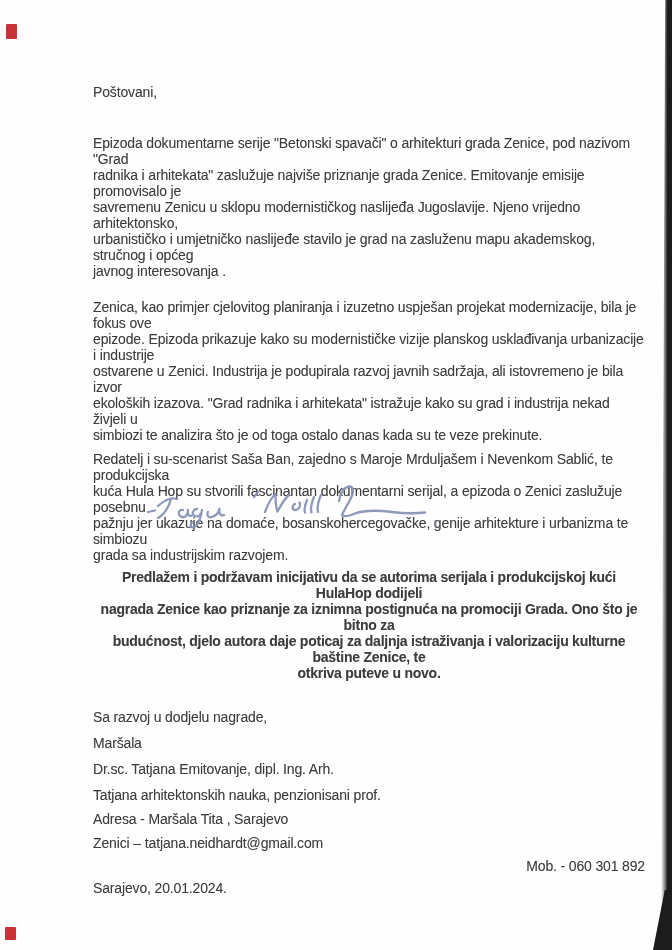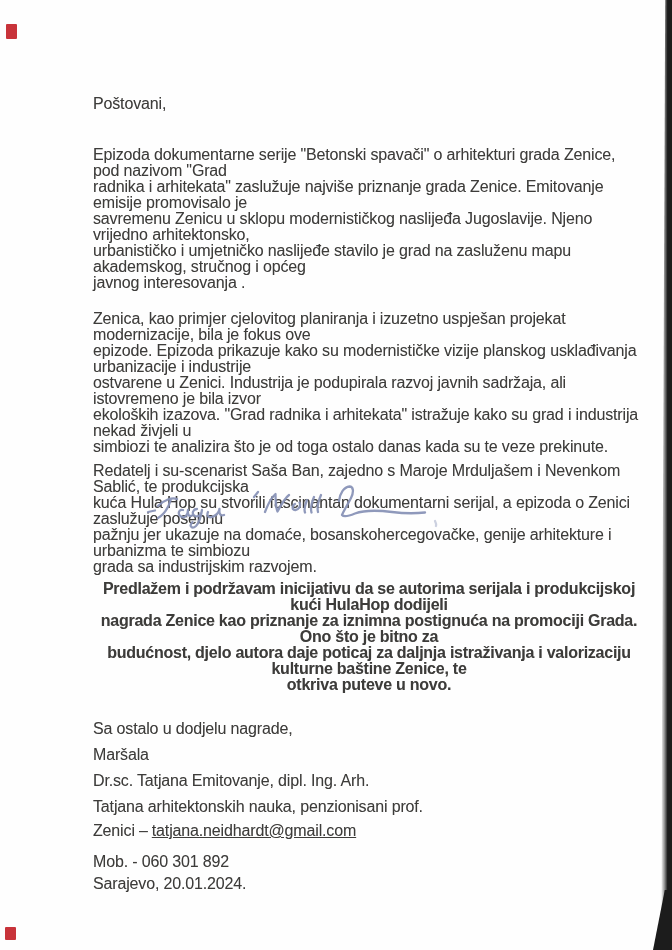--- a/index.html
+++ b/index.html
@@ -4,38 +4,38 @@
 <title>Letter</title>
 <style>
   html,body{margin:0;padding:0;}
   body{
     width:672px;height:950px;overflow:hidden;position:relative;
     background:#ffffff;
     font-family:"Liberation Sans", sans-serif;
   }
   .page{position:absolute;inset:0;background:#fefefe;}
   .content{
-    position:absolute;left:93px;top:96px;width:552px;
-    font-size:16px;line-height:16px;letter-spacing:-0.15px;
+    position:absolute;left:93px;top:84px;width:552px;
+    font-size:14px;line-height:16px;letter-spacing:-0.15px;
     text-shadow:0 0 0.6px rgba(100,100,100,0.35);
   }
   p{margin:0;}
   .para{white-space:pre-line;}
   .p1{margin-top:35px;}
   .p2{margin-top:20px;}
   .p3{margin-top:8px;}
   .p4{margin-top:6px;font-weight:bold;letter-spacing:-0.25px;text-align:center;}
   .hope{margin-top:28px;}
   .regards{margin-top:10px;}
   .name{margin-top:10px;}
   .cred{margin-top:10px;}
   .addr{margin-top:8px;}
   .email-line{margin-top:8px;}
-  .email-line .email{color:inherit;text-decoration:underline;cursor:pointer;margin-left:4px;}
-  .mob{margin-top:15px;}
+  .email-line .email{color:inherit;cursor:pointer;margin-left:4px;}
+  .mob{margin-top:7px;text-align:right;}
   .date{margin-top:6px;text-align:left;padding-right:72px;}
   .signature{
     position:absolute;left:144px;top:484px;width:300px;height:48px;
     opacity:0.95;pointer-events:none;
   }
   .red-mark{position:absolute;border-radius:1px;}
   .mark-top{left:6px;top:24px;width:11px;height:15px;}
   .mark-bottom{left:5px;top:927px;width:11px;height:13px;}
   .scan-edge{
     position:absolute;right:0;top:0;width:11px;height:100%;
@@ -68,24 +68,25 @@
 simbiozi te analizira što je od toga ostalo danas kada su te veze prekinute.</p>
     <p class="para p3">Redatelj i su-scenarist Saša Ban, zajedno s Maroje Mrduljašem i Nevenkom Sablić, te produkcijska
 kuća Hula Hop su stvorili fascinantan dokumentarni serijal, a epizoda o Zenici zaslužuje posebnu
 pažnju jer ukazuje na domaće, bosanskohercegovačke, genije arhitekture i urbanizma te simbiozu
 grada sa industrijskim razvojem.</p>
     <p class="para p4">Predlažem i podržavam inicijativu da se autorima serijala i produkcijskoj kući HulaHop dodijeli
 nagrada Zenice kao priznanje za iznimna postignuća na promociji Grada. Ono što je bitno za
 budućnost, djelo autora daje poticaj za daljnja istraživanja i valorizaciju kulturne baštine Zenice, te
 otkriva puteve u novo.</p>
 
-    <p class="hope">Sa ostalo u dodjelu nagrade,</p>
+    <p class="hope">Sa razvoj u dodjelu nagrade,</p>
     <p class="regards">Maršala</p>
     <p class="name">Dr.sc. Tatjana Emitovanje, dipl. Ing. Arh.</p>
     <p class="cred">Tatjana arhitektonskih nauka, penzionisani prof.</p>
+    <p class="addr">Adresa - Maršala Tita , Sarajevo</p>
     <p class="email-line">
       <span>Zenici –</span><a class="email">tatjana.neidhardt@gmail.com</a>
     </p>
     <p class="mob">Mob. -  060 301 892</p>
     <p class="date">Sarajevo, 20.01.2024.</p>
   </div>
 
   <svg class="signature" viewBox="0 0 300 48" xmlns="http://www.w3.org/2000/svg">
     <g fill="none" stroke="#8a94b8" stroke-width="2.3" stroke-linecap="round" stroke-linejoin="round">
       <path d="M4,28 L11,26.5"></path>

